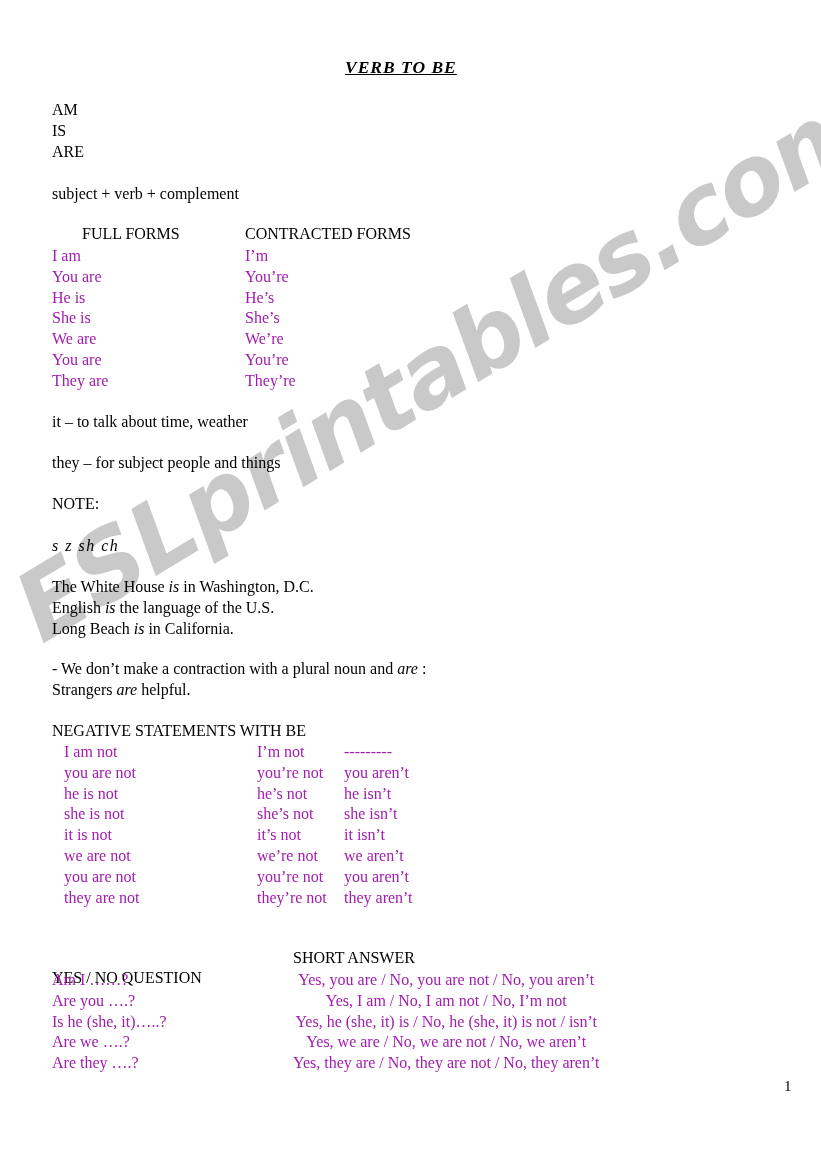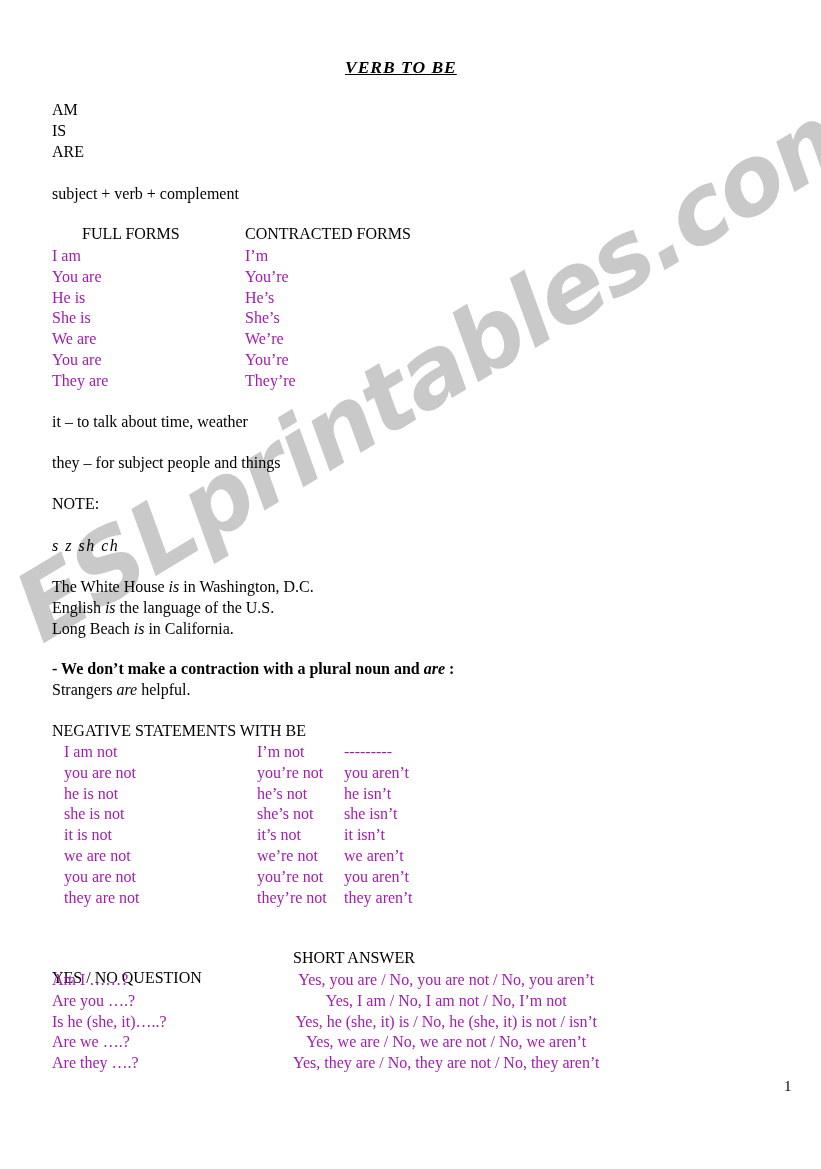--- a/index.html
+++ b/index.html
@@ -145,21 +145,21 @@
     <div class="abs line" style="left:52px; top:577px;">
       <span>The White House </span><span class="it">is</span><span> in Washington, D.C.</span>
     </div>
     <div class="abs line" style="left:52px; top:598px;">
       <span>English </span><span class="it">is</span><span> the language of the U.S.</span>
     </div>
     <div class="abs line" style="left:52px; top:619px;">
       <span>Long Beach </span><span class="it">is</span><span> in California.</span>
     </div>
 
-    <div class="abs line" style="left:52px; top:659px;font-weight:bold;">
+    <div class="abs line" style="left:52px; top:659px;">
       <span>- We don’t make a contraction with a plural noun and </span><span class="it">are</span><span> :</span>
     </div>
     <div class="abs line" style="left:52px; top:680px;">
       <span>Strangers </span><span class="it">are</span><span> helpful.</span>
     </div>
 
     <div class="abs heading" style="left:52px; top:722px;">NEGATIVE STATEMENTS WITH BE</div>
 
     <div class="col" style="left:52px; top:742px;margin-left:12px;">
       <div class="row red">I am not</div>

